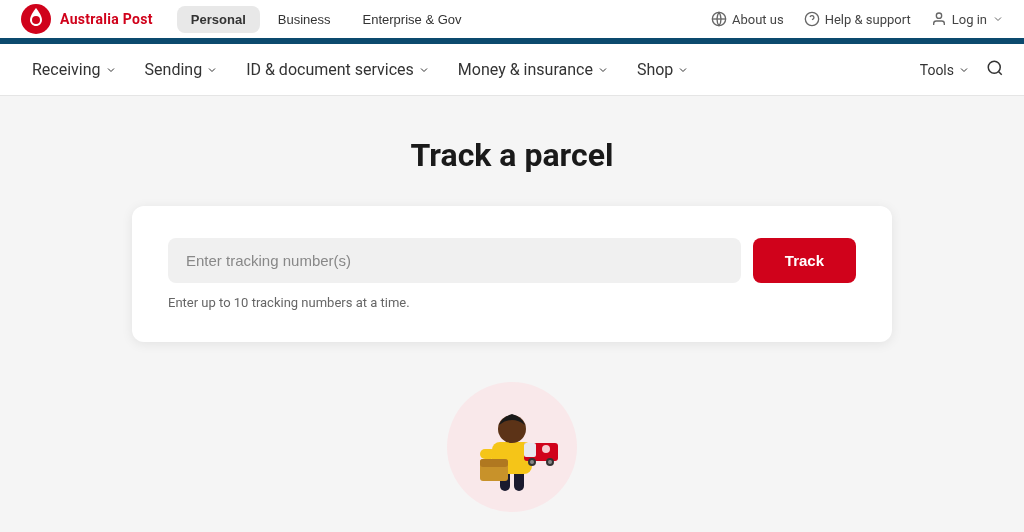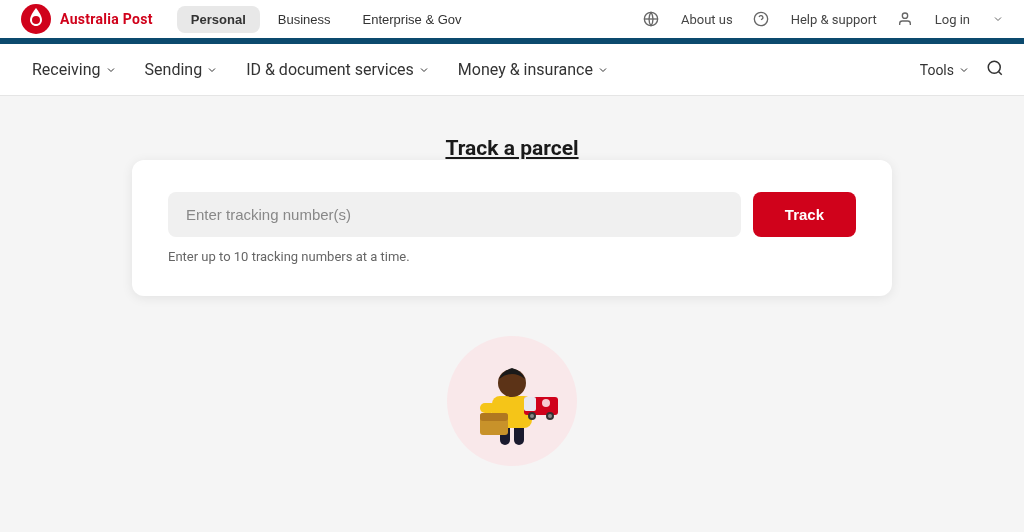--- a/index.html
+++ b/index.html
@@ -51,21 +51,21 @@
       display: flex;
       align-items: center;
       gap: 20px;
       margin-left: auto;
       font-size: 13px;
       color: #444;
     }
     .top-right-item {
       display: flex;
       align-items: center;
-      gap: 22px;
+      gap: 5px;
       cursor: pointer;
       color: #444;
     }
     .top-right-item svg { flex-shrink: 0; }
 
     
     .main-nav {
       display: flex;
       align-items: center;
       padding: 0 20px;
@@ -112,24 +112,24 @@
     .page-content {
       background: #f5f5f5;
       min-height: calc(532px - 96px);
       display: flex;
       flex-direction: column;
       align-items: center;
       padding-top: 40px;
     }
 
     .page-title {
-      font-size: 21px;
+      font-size: 32px;
       font-weight: 700;
       color: #1a1a1a;
-      text-decoration: underline;
+      margin-bottom: 32px;
     }
 
     .track-card {
       background: #fff;
       border-radius: 12px;
       box-shadow: 0 2px 12px rgba(0,0,0,0.08);
       padding: 32px 36px;
       width: 760px;
       max-width: 95vw;
     }
@@ -257,20 +257,26 @@
       <svg width="12" height="12" viewBox="0 0 24 24" fill="none" stroke="#333" stroke-width="2">
           <polyline points="6 9 12 15 18 9"></polyline>
         </svg>
     </div>
     <div class="nav-item">
       <span>Money &amp; insurance</span>
       <svg width="12" height="12" viewBox="0 0 24 24" fill="none" stroke="#333" stroke-width="2">
           <polyline points="6 9 12 15 18 9"></polyline>
         </svg>
     </div>
+    <div class="nav-item">
+      <span>Shop</span>
+      <svg width="12" height="12" viewBox="0 0 24 24" fill="none" stroke="#333" stroke-width="2">
+          <polyline points="6 9 12 15 18 9"></polyline>
+        </svg>
+    </div>
   </div>
   <div class="main-nav-right">
     <div class="tools-btn">
       <span>Tools</span>
       <svg width="12" height="12" viewBox="0 0 24 24" fill="none" stroke="#333" stroke-width="2">
           <polyline points="6 9 12 15 18 9"></polyline>
         </svg>
     </div>
     <div class="search-icon-btn">
       <svg width="18" height="18" viewBox="0 0 24 24" fill="none" stroke="#333" stroke-width="2">

